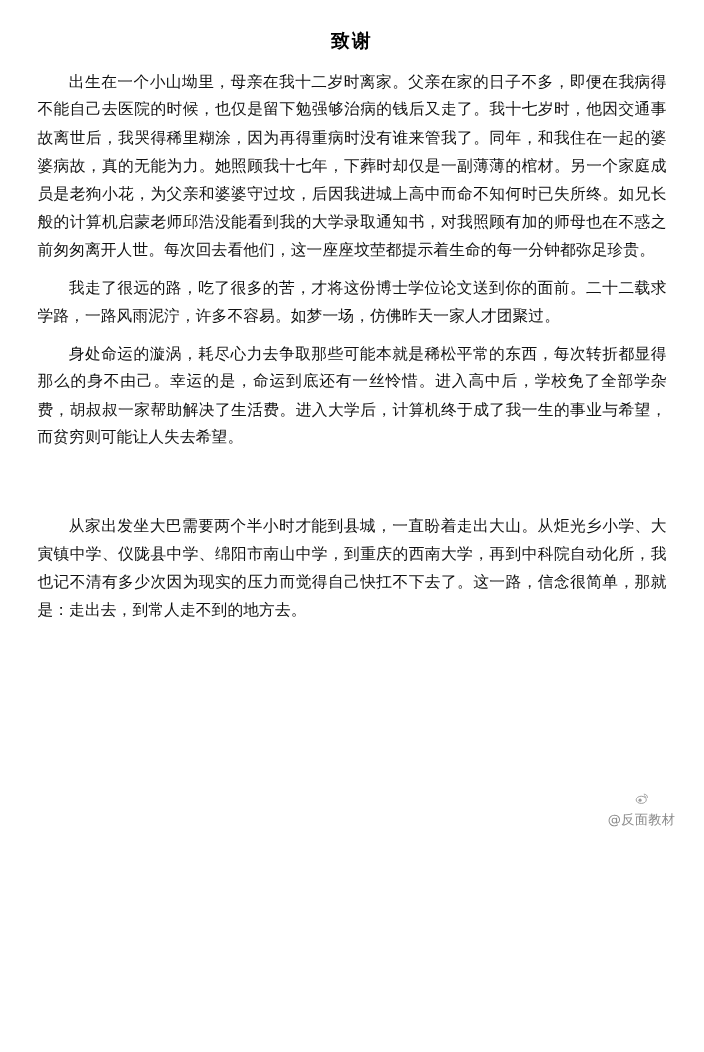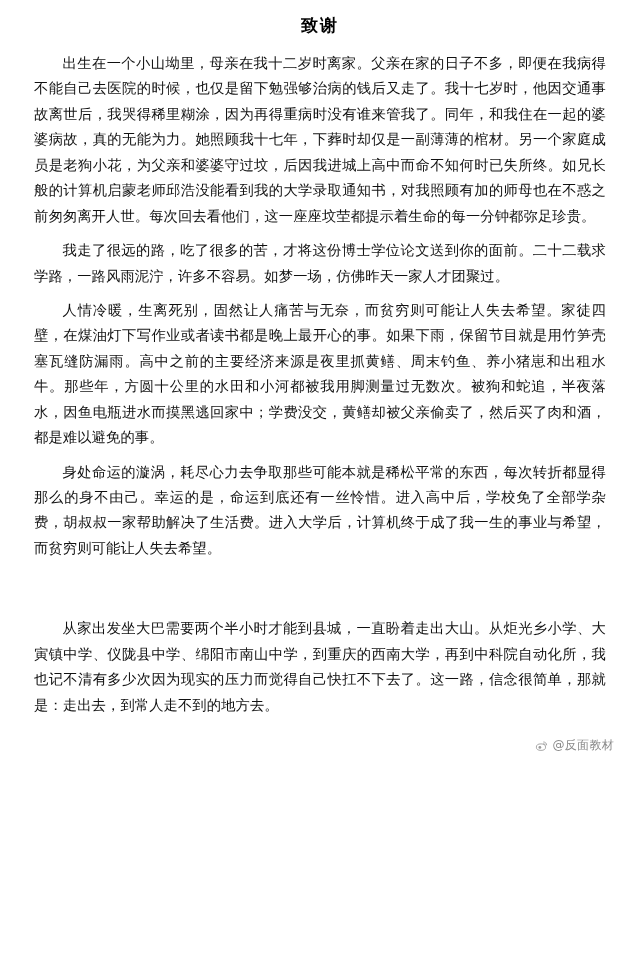--- a/index.html
+++ b/index.html
@@ -12,21 +12,21 @@
     height: 956px;
     position: relative;
     font-family: "DejaVu Sans", "Liberation Sans", sans-serif;
     color: #1a1a1a;
     overflow: hidden;
   }
   .page {
     box-sizing: border-box;
     width: 640px;
     height: 764px;
-    padding: 10px 34px 0 34px;
+    padding: 22px 34px 0 34px;
     position: relative;
   }
   .doc-title {
     text-align: center;
     font-size: 17px;
     font-weight: bold;
     letter-spacing: 2px;
     margin: 4px 0 14px 0;
     color: #000;
   }
@@ -45,20 +45,21 @@
   }
   .watermark {
     position: absolute;
     right: 26px;
     bottom: 10px;
     display: flex;
     align-items: center;
     gap: 5px;
     font-size: 12px;
     color: #8a8a8a;
+    flex-direction: column;
   }
   .wm-icon {
     width: 13px;
     height: 13px;
     display: inline-block;
     line-height: 0;
   }
   .wm-text {
     font-size: 12px;
     color: #8a8a8a;
@@ -67,21 +68,20 @@
 </style>
 </head>
 <body>
 
 <div class="page">
 
   <div class="doc-title">致谢</div>
 
   <p class="para">出生在一个小山坳里，母亲在我十二岁时离家。父亲在家的日子不多，即便在我病得不能自己去医院的时候，也仅是留下勉强够治病的钱后又走了。我十七岁时，他因交通事故离世后，我哭得稀里糊涂，因为再得重病时没有谁来管我了。同年，和我住在一起的婆婆病故，真的无能为力。她照顾我十七年，下葬时却仅是一副薄薄的棺材。另一个家庭成员是老狗小花，为父亲和婆婆守过坟，后因我进城上高中而命不知何时已失所终。如兄长般的计算机启蒙老师邱浩没能看到我的大学录取通知书，对我照顾有加的师母也在不惑之前匆匆离开人世。每次回去看他们，这一座座坟茔都提示着生命的每一分钟都弥足珍贵。</p>
   <p class="para">我走了很远的路，吃了很多的苦，才将这份博士学位论文送到你的面前。二十二载求学路，一路风雨泥泞，许多不容易。如梦一场，仿佛昨天一家人才团聚过。</p>
-  <p class="para">人情冷暖，生离死别，固然让人痛苦与无奈，而贫穷则可能让人失去希望。家徒四壁，在煤油灯下写作业或者读书都是晚上最开心的事。如果下雨，保留节目就是用竹笋壳塞瓦缝防漏雨。高中之前的主要经济来源是夜里抓黄鳝、周末钓鱼、养小猪崽和出租水牛。那些年，方圆十公里的水田和小河都被我用脚测量过无数次。被狗和蛇追，半夜落水，因鱼电瓶进水而摸黑逃回家中；学费没交，黄鳝却被父亲偷卖了，然后买了肉和酒，都是难以避免的事。</p>
   <p class="para">身处命运的漩涡，耗尽心力去争取那些可能本就是稀松平常的东西，每次转折都显得那么的身不由己。幸运的是，命运到底还有一丝怜惜。进入高中后，学校免了全部学杂费，胡叔叔一家帮助解决了生活费。进入大学后，计算机终于成了我一生的事业与希望，而贫穷则可能让人失去希望。</p>
 
   <div class="gap"></div>
 
   <p class="para">从家出发坐大巴需要两个半小时才能到县城，一直盼着走出大山。从炬光乡小学、大寅镇中学、仪陇县中学、绵阳市南山中学，到重庆的西南大学，再到中科院自动化所，我也记不清有多少次因为现实的压力而觉得自己快扛不下去了。这一路，信念很简单，那就是：走出去，到常人走不到的地方去。</p>
 
   <div class="watermark">
     <span class="wm-icon">
       <svg width="13" height="13" viewBox="0 0 24 24" aria-hidden="true">
         <ellipse cx="11" cy="15" rx="8.5" ry="6" fill="none" stroke="#9a9a9a" stroke-width="1.6"></ellipse>

